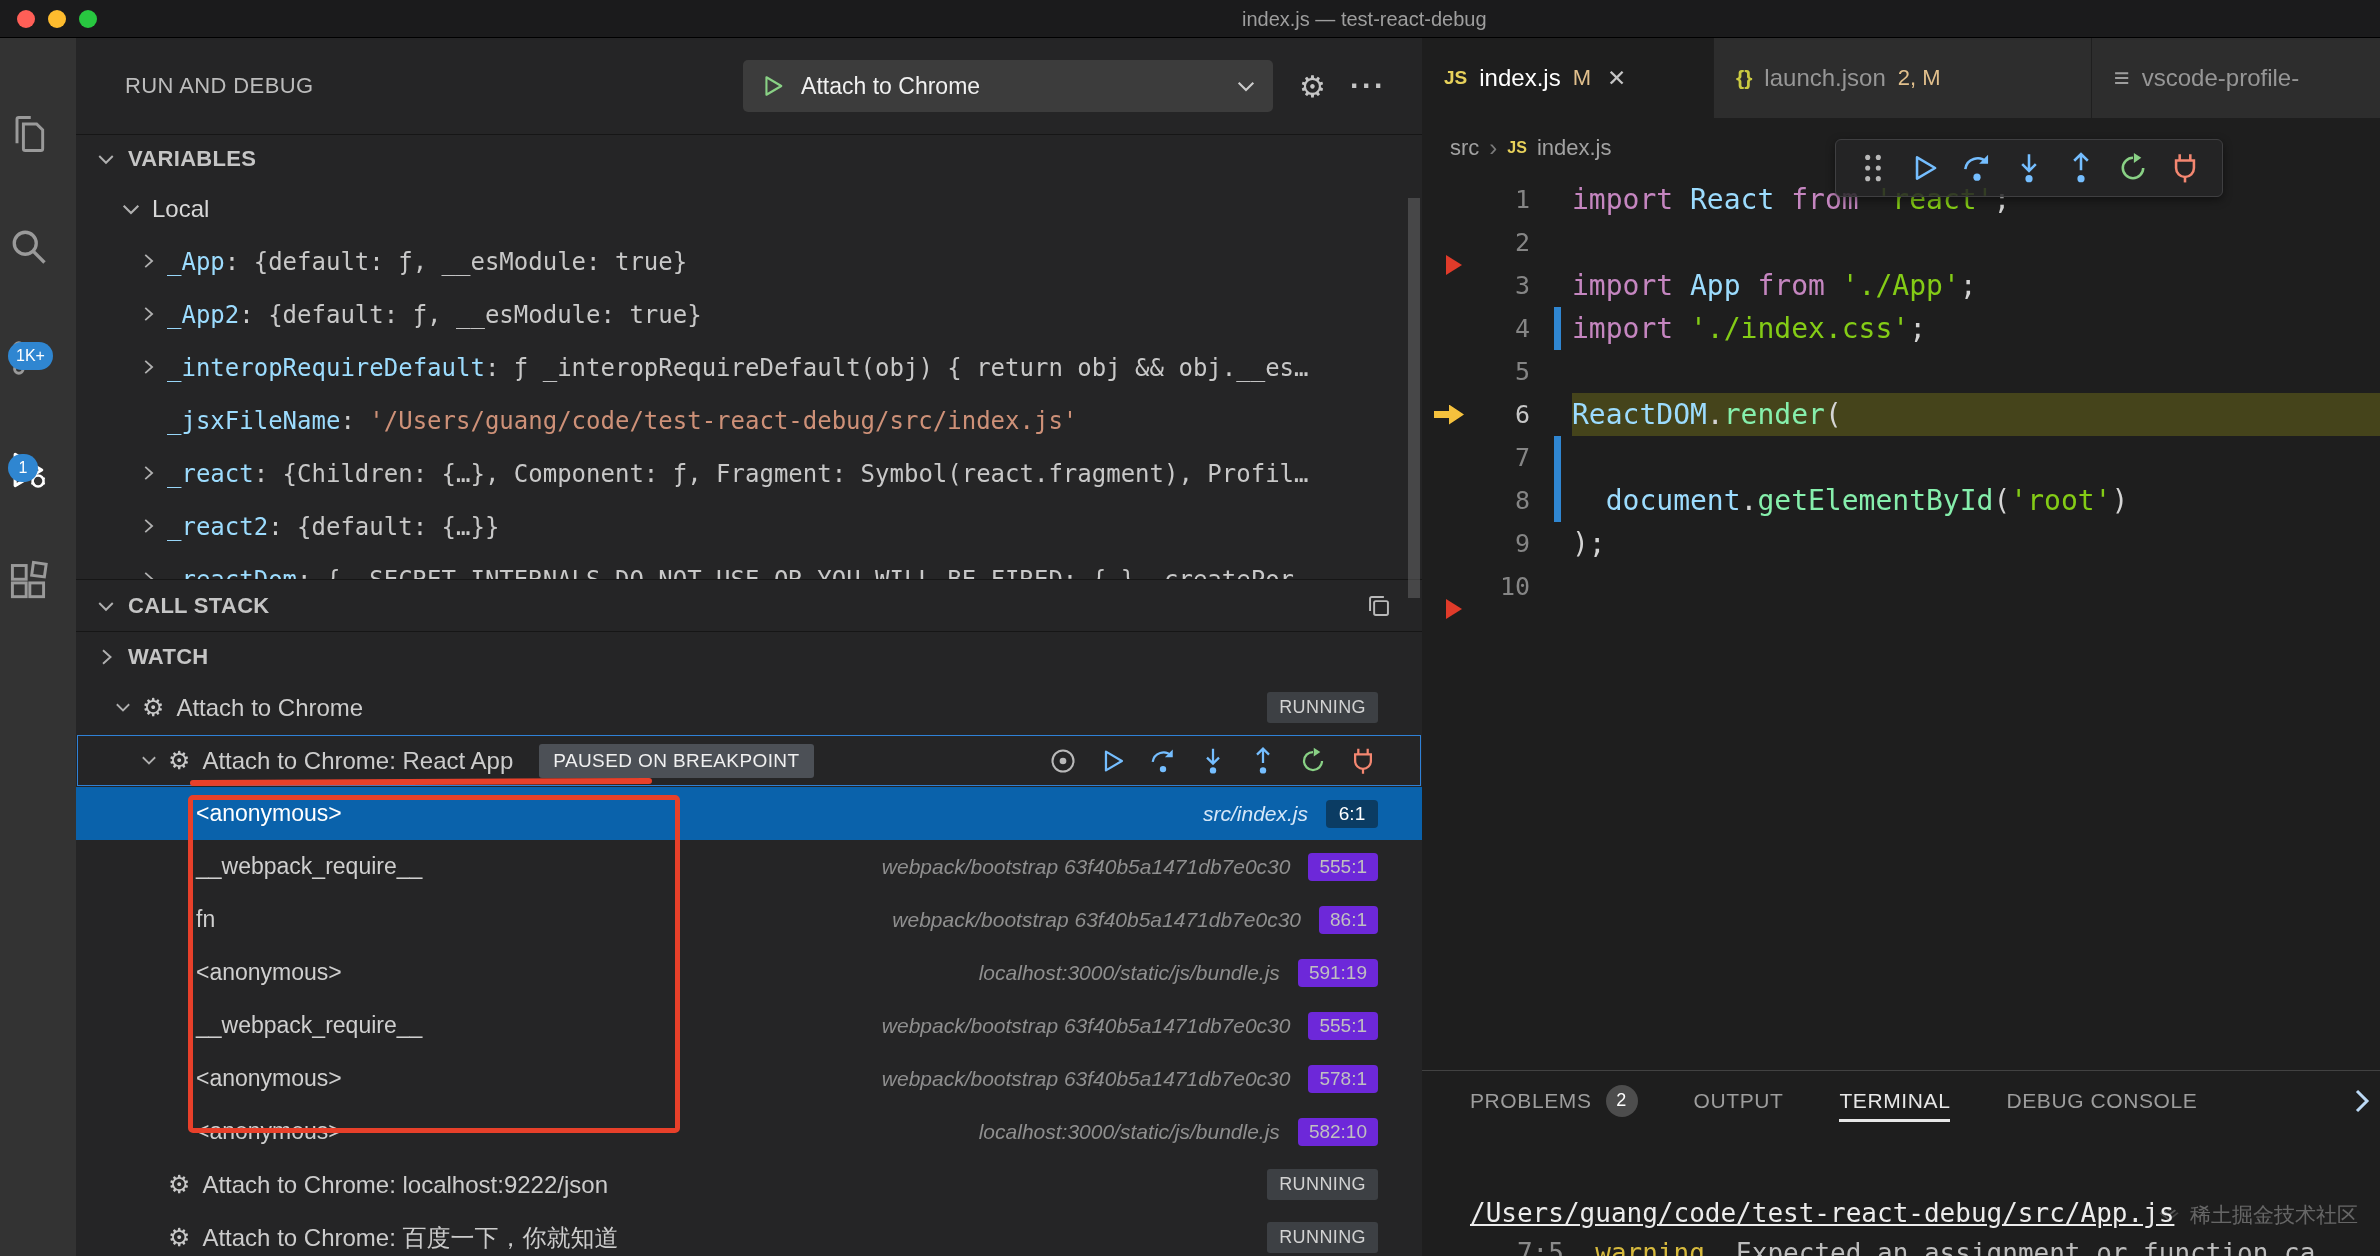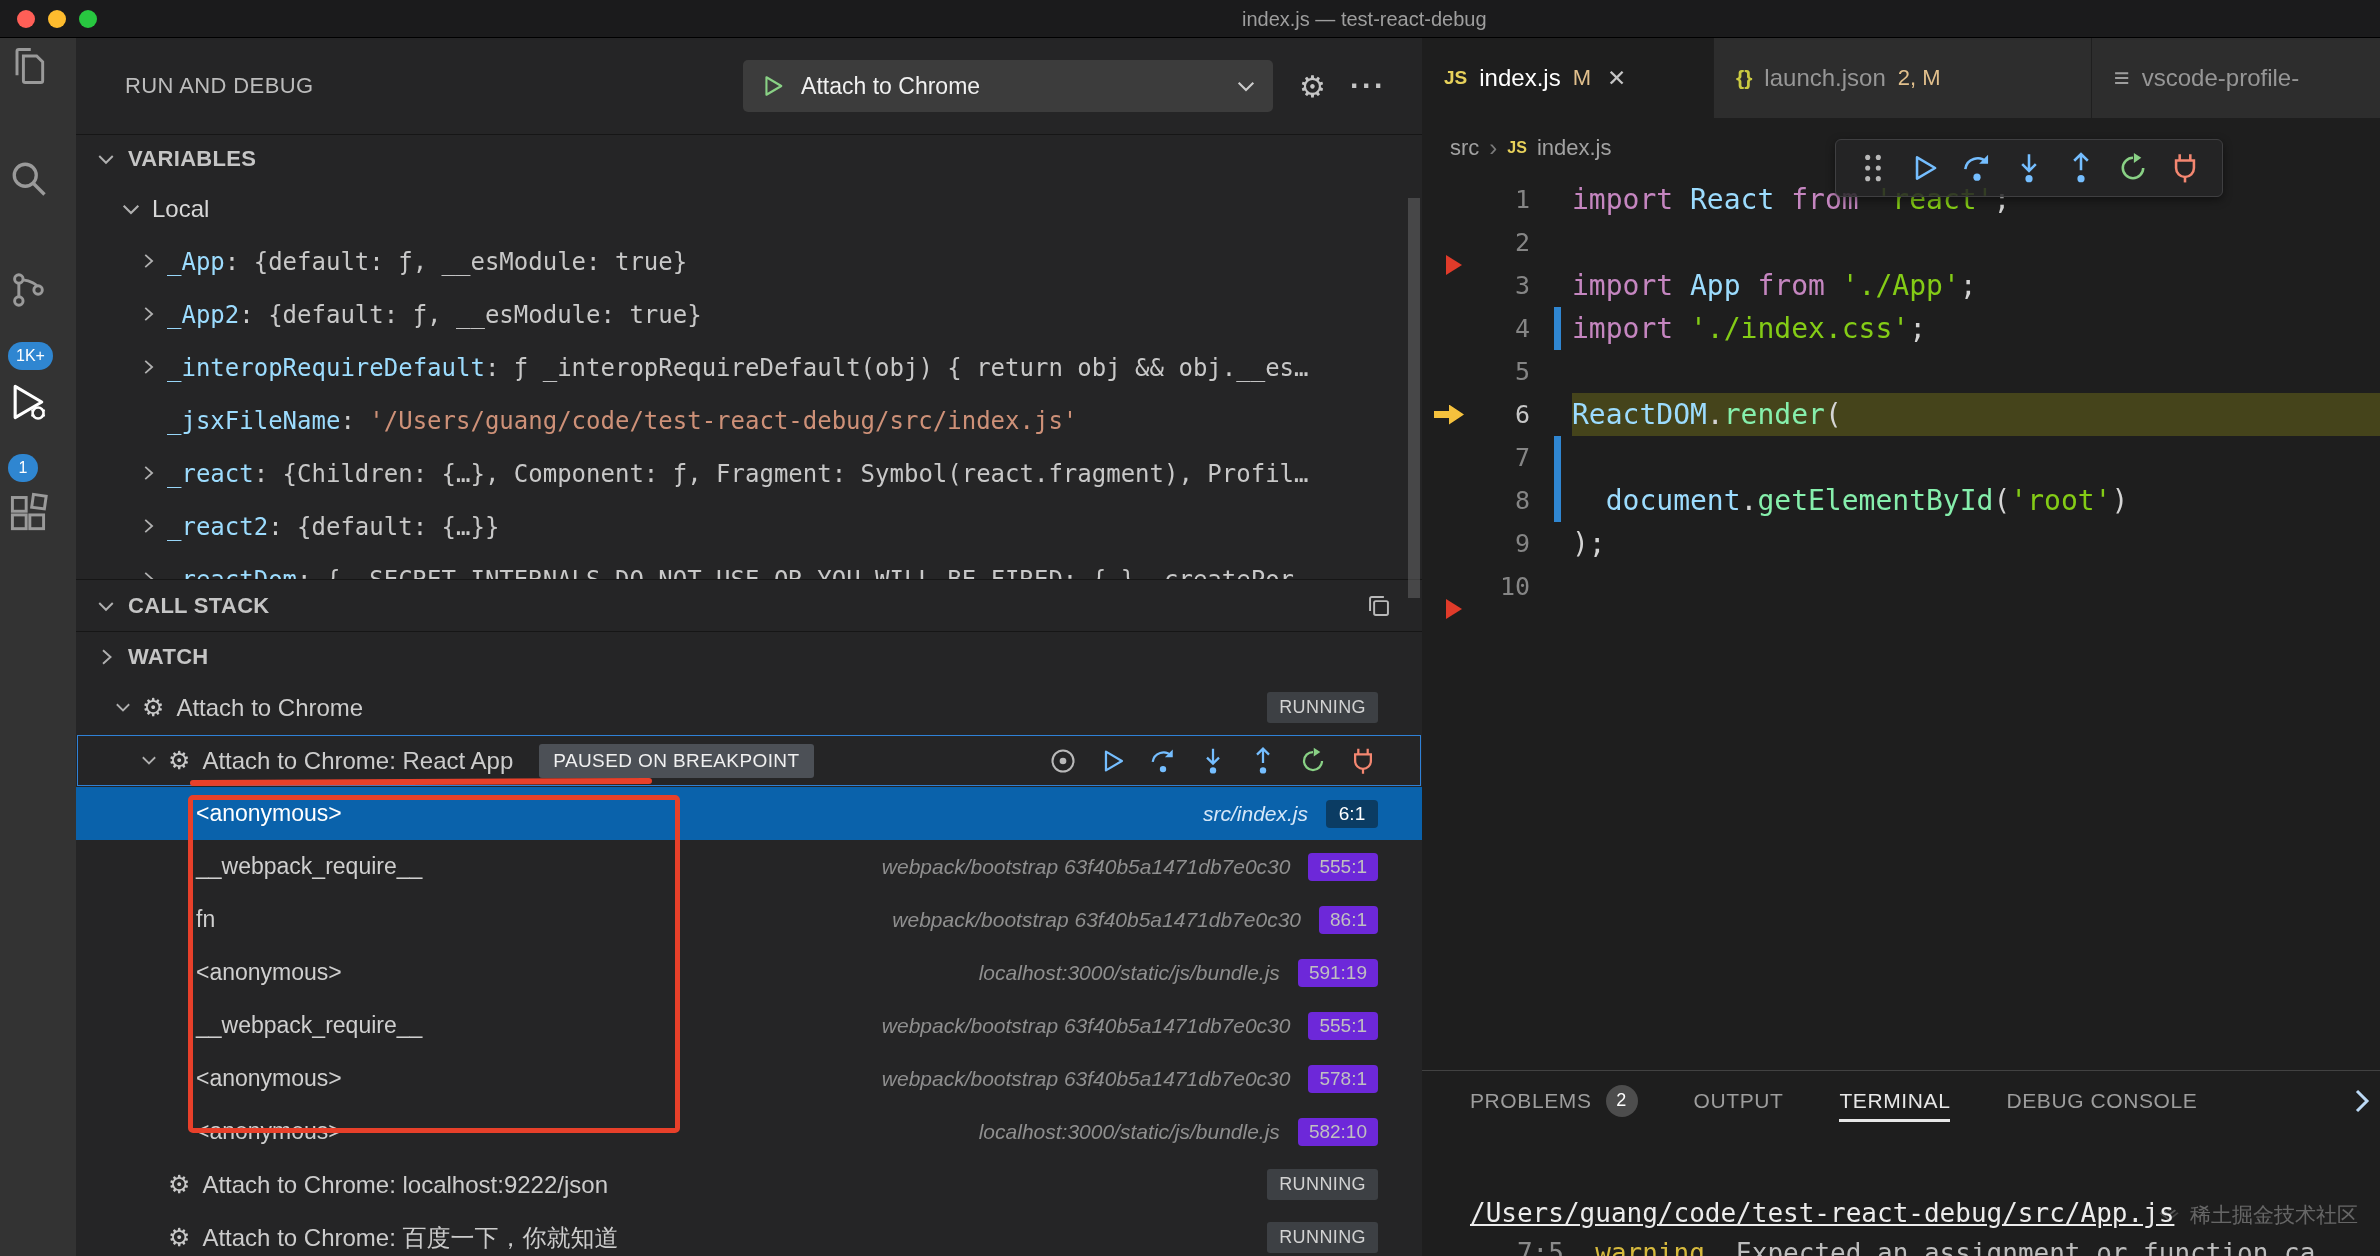--- a/index.html
+++ b/index.html
@@ -14,21 +14,21 @@
   .titlebar { position:relative; height:38px; background:#1b1b1c; border-bottom:1px solid #000; }
   .traffic { position:absolute; left:17px; top:10px; display:flex; gap:13px; }
   .light { width:18px; height:18px; border-radius:50%; }
   .light.red { background:#ff5f57; } .light.yellow { background:#febc2e; } .light.green { background:#28c840; }
   .window-title { position:absolute; left:1242px; top:50%; transform:translateY(-50%); color:#9e9e9e; font-size:20px; }
 
   .main { display:flex; height:1218px; }
 
   
   .activitybar { width:76px; background:#333333; padding-top:6px; display:flex; flex-direction:column; flex:none; }
-  .ab-item { position:relative; width:56px; height:112px; display:flex; align-items:flex-start; justify-content:center; color:#9a9a9a; }
+  .ab-item { position:relative; width:56px; height:112px; display:flex; align-items:flex-end; justify-content:center; color:#9a9a9a; }
   .ab-item.active { color:#ffffff; }
   .ab-item svg { width:44px; height:44px; }
   .ab-badge { position:absolute; left:8px; bottom:10px; background:#2f86d1; color:#fff;
     border-radius:16px; font-size:16px; line-height:1; padding:6px 8px; min-width:30px; text-align:center; }
 
   
   .sidebar { position:relative; width:1346px; flex:none; background:#252526; overflow:hidden; }
   .side-header { height:96px; display:flex; align-items:center; padding:0 36px 0 49px; }
   .side-title { font-size:22px; color:#bcbcbc; letter-spacing:.4px; white-space:nowrap; }
   .side-spacer { flex:1; }

